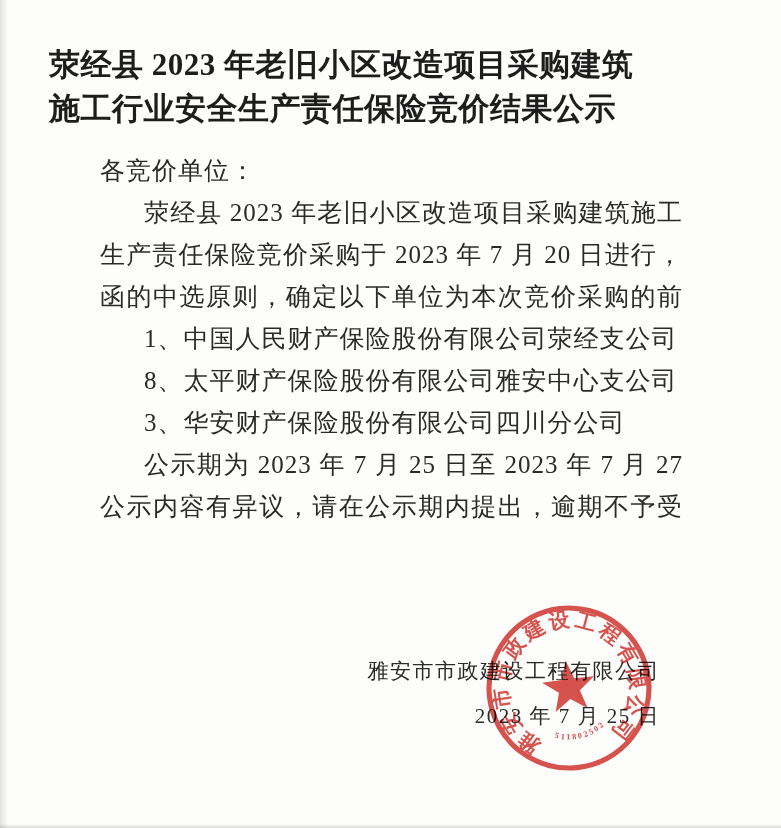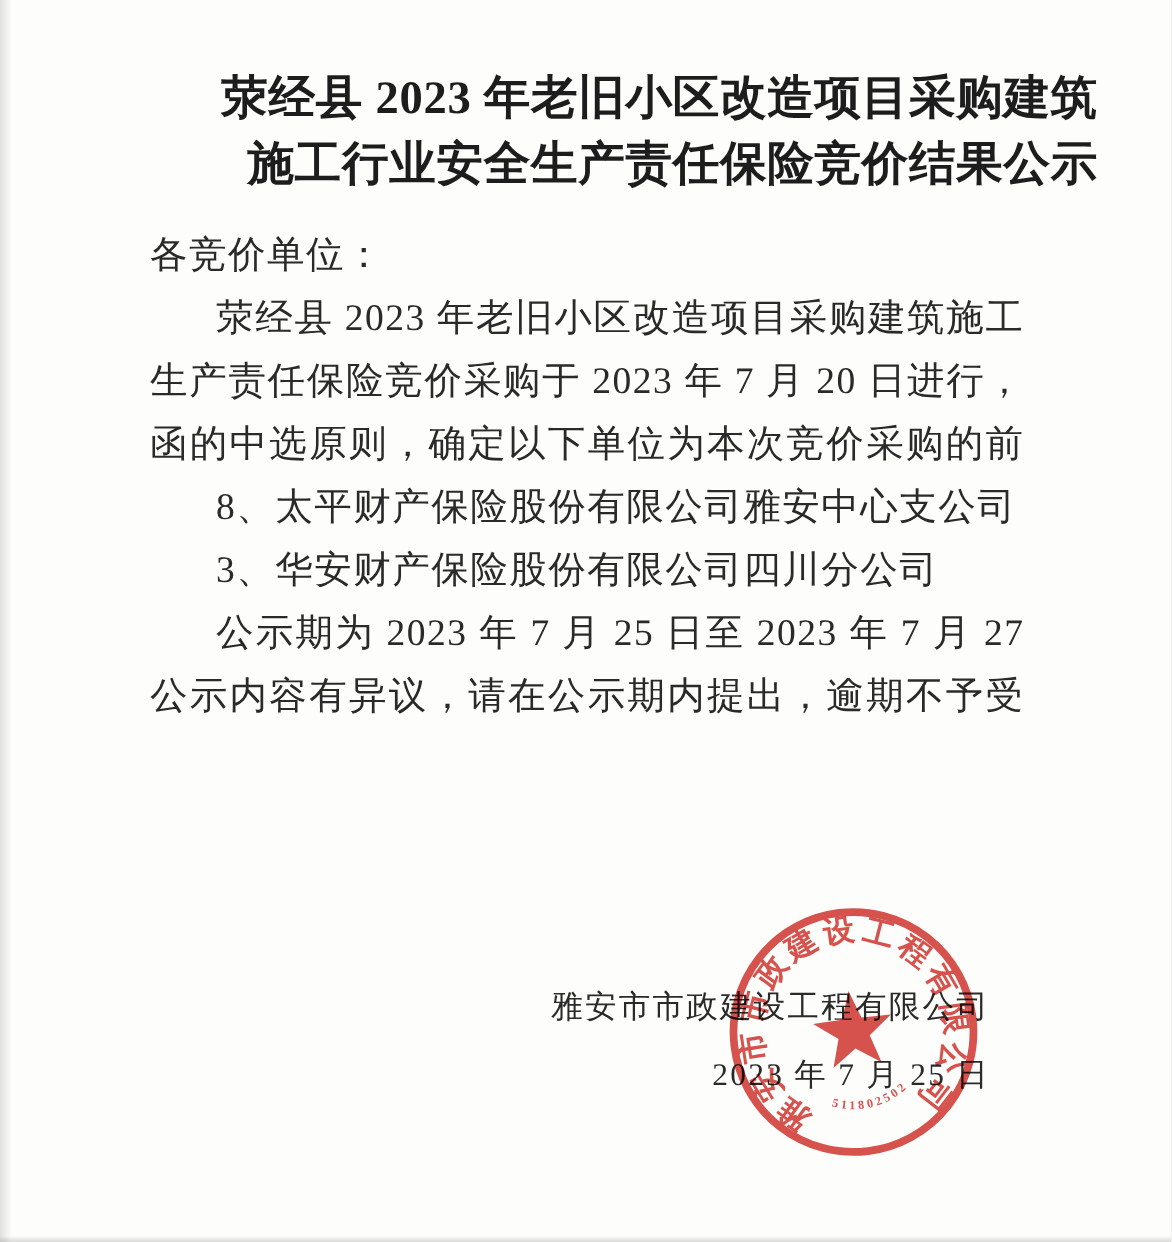--- a/index.html
+++ b/index.html
@@ -17,21 +17,21 @@
     background:linear-gradient(90deg, rgba(110,110,110,0.20), rgba(110,110,110,0));
     pointer-events:none;
   }
   .scan-edge-bottom {
     position:absolute; left:0; right:0; bottom:0; height:4px;
     background:linear-gradient(0deg, rgba(110,110,110,0.25), rgba(110,110,110,0));
     pointer-events:none;
   }
   .doc-title {
     position:absolute; top:22px; left:49px; width:683px;
-    text-align:right;
+    text-align:left;
     font-size:31px; font-weight:bold; line-height:44px;
     letter-spacing:0.5px; color:#1d1d1d;
   }
   .title-line { display:block; }
   .doc-body {
     position:absolute; top:150px; left:100px; width:583px;
     font-size:25px; line-height:42px;
   }
   .line {
     height:42px; overflow:hidden; letter-spacing:1px;
@@ -69,20 +69,21 @@
   <h1 class="doc-title">
     <span class="title-line">荥经县 2023 年老旧小区改造项目采购建筑</span>
     <span class="title-line">施工行业安全生产责任保险竞价结果公示</span>
   </h1>
 
   <div class="doc-body">
     <div class="line">各竞价单位：</div>
     <div class="line indent fill">荥经县 2023 年老旧小区改造项目采购建筑施工行业安全</div>
     <div class="line fill">生产责任保险竞价采购于 2023 年 7 月 20 日进行，根据竞价</div>
     <div class="line fill">函的中选原则，确定以下单位为本次竞价采购的前 3 名（未</div>
+    <div class="line indent">1、中国人民财产保险股份有限公司荥经支公司</div>
     <div class="line indent">8、太平财产保险股份有限公司雅安中心支公司</div>
     <div class="line indent">3、华安财产保险股份有限公司四川分公司</div>
     <div class="line indent fill">公示期为 2023 年 7 月 25 日至 2023 年 7 月 27 日，如对</div>
     <div class="line fill">公示内容有异议，请在公示期内提出，逾期不予受理。投诉</div>
   </div>
 
   <div class="signature">
     <span class="sig-line">雅安市市政建设工程有限公司</span>
     <span class="sig-line">2023 年 7 月 25 日</span>
   </div>

